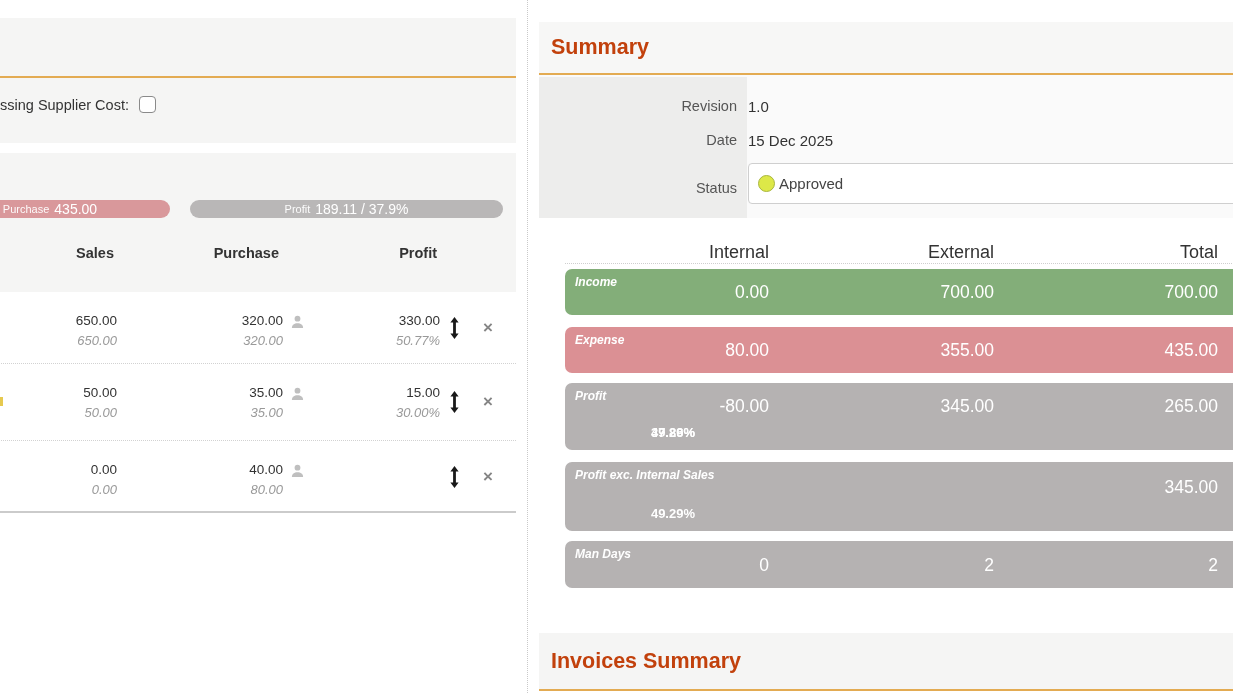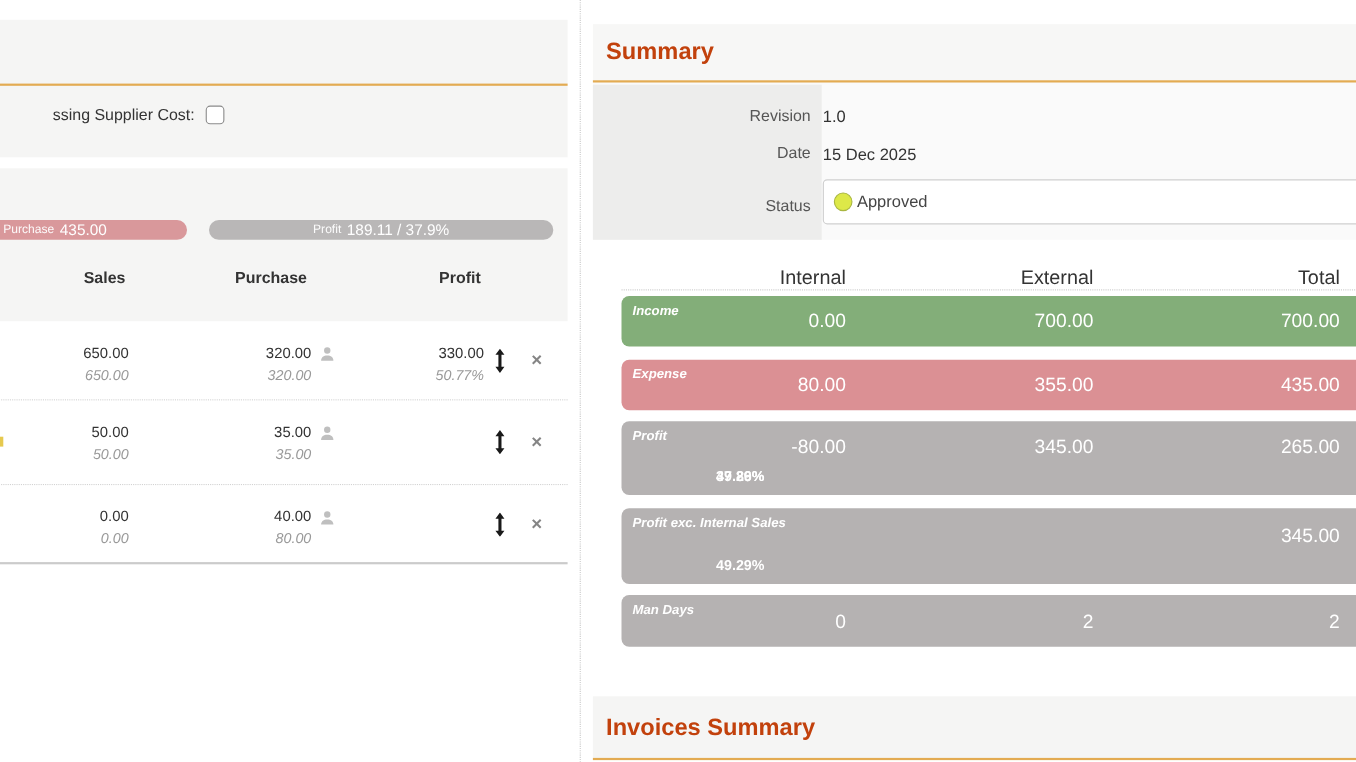--- a/index.html
+++ b/index.html
@@ -7,21 +7,21 @@
   body {
     position:relative; overflow:hidden; background:#ffffff;
     font-family:"Liberation Sans","DejaVu Sans",sans-serif; color:#333;
   }
   .abs { position:absolute; }
 
   
   .panel-a { left:-20px; top:18px; width:536px; height:125px; background:#f5f5f4; }
   .panel-a .gold-line { position:absolute; left:0; right:0; top:58px; border-top:2px solid #e3ab52; }
   .supplier-row { position:absolute; left:20px; top:78px; display:flex; align-items:center; }
-  .supplier-row label { font-size:14.5px; color:#333;margin-left:48px; }
+  .supplier-row label { font-size:14.5px; color:#333; }
   .checkbox {
     width:17px; height:17px; margin-left:10px; background:#fff;
     border:1.5px solid #8a8a8a; border-radius:4px; display:inline-block; cursor:pointer;
   }
 
   .panel-b { left:-20px; top:153px; width:536px; height:360px; background:#ffffff; border-bottom:2px solid #cbcbcb; }
   .panel-b .head { position:absolute; left:0; right:0; top:0; height:139px; background:#f5f5f4; }
 
   .pbar {
     position:absolute; top:47px; height:18px; border-radius:9px; color:#fff;
@@ -158,20 +158,24 @@
         <div class="v2">50.00</div>
       </div>
       <div class="cell purchase">
         <div class="v1">35.00</div>
         <div class="v2">35.00</div>
       </div>
       <svg class="user-ic" viewBox="0 0 12 13">
         <circle cx="6" cy="3.4" r="2.7" fill="#bfbfbf"></circle>
           <path d="M0.8 12 C0.8 9 3 7.6 6 7.6 S11.2 9 11.2 12 Z" fill="#bfbfbf"></path>
       </svg>
+      <div class="cell profit">
+        <div class="v1">15.00</div>
+        <div class="v2">30.00%</div>
+      </div>
       <svg class="updown-ic" width="9" height="22" viewBox="0 0 9 22">
         <path d="M4.5 0 L8.6 5.6 L5.9 5.6 L5.9 16.4 L8.6 16.4 L4.5 22 L0.4 16.4 L3.1 16.4 L3.1 5.6 L0.4 5.6 Z" fill="#1a1a1a"></path>
       </svg>
       <span class="x-ic">×</span>
     </div>
 
     <div class="trow r3">
       <div class="cell sales">
         <div class="v1">0.00</div>
         <div class="v2">0.00</div>

